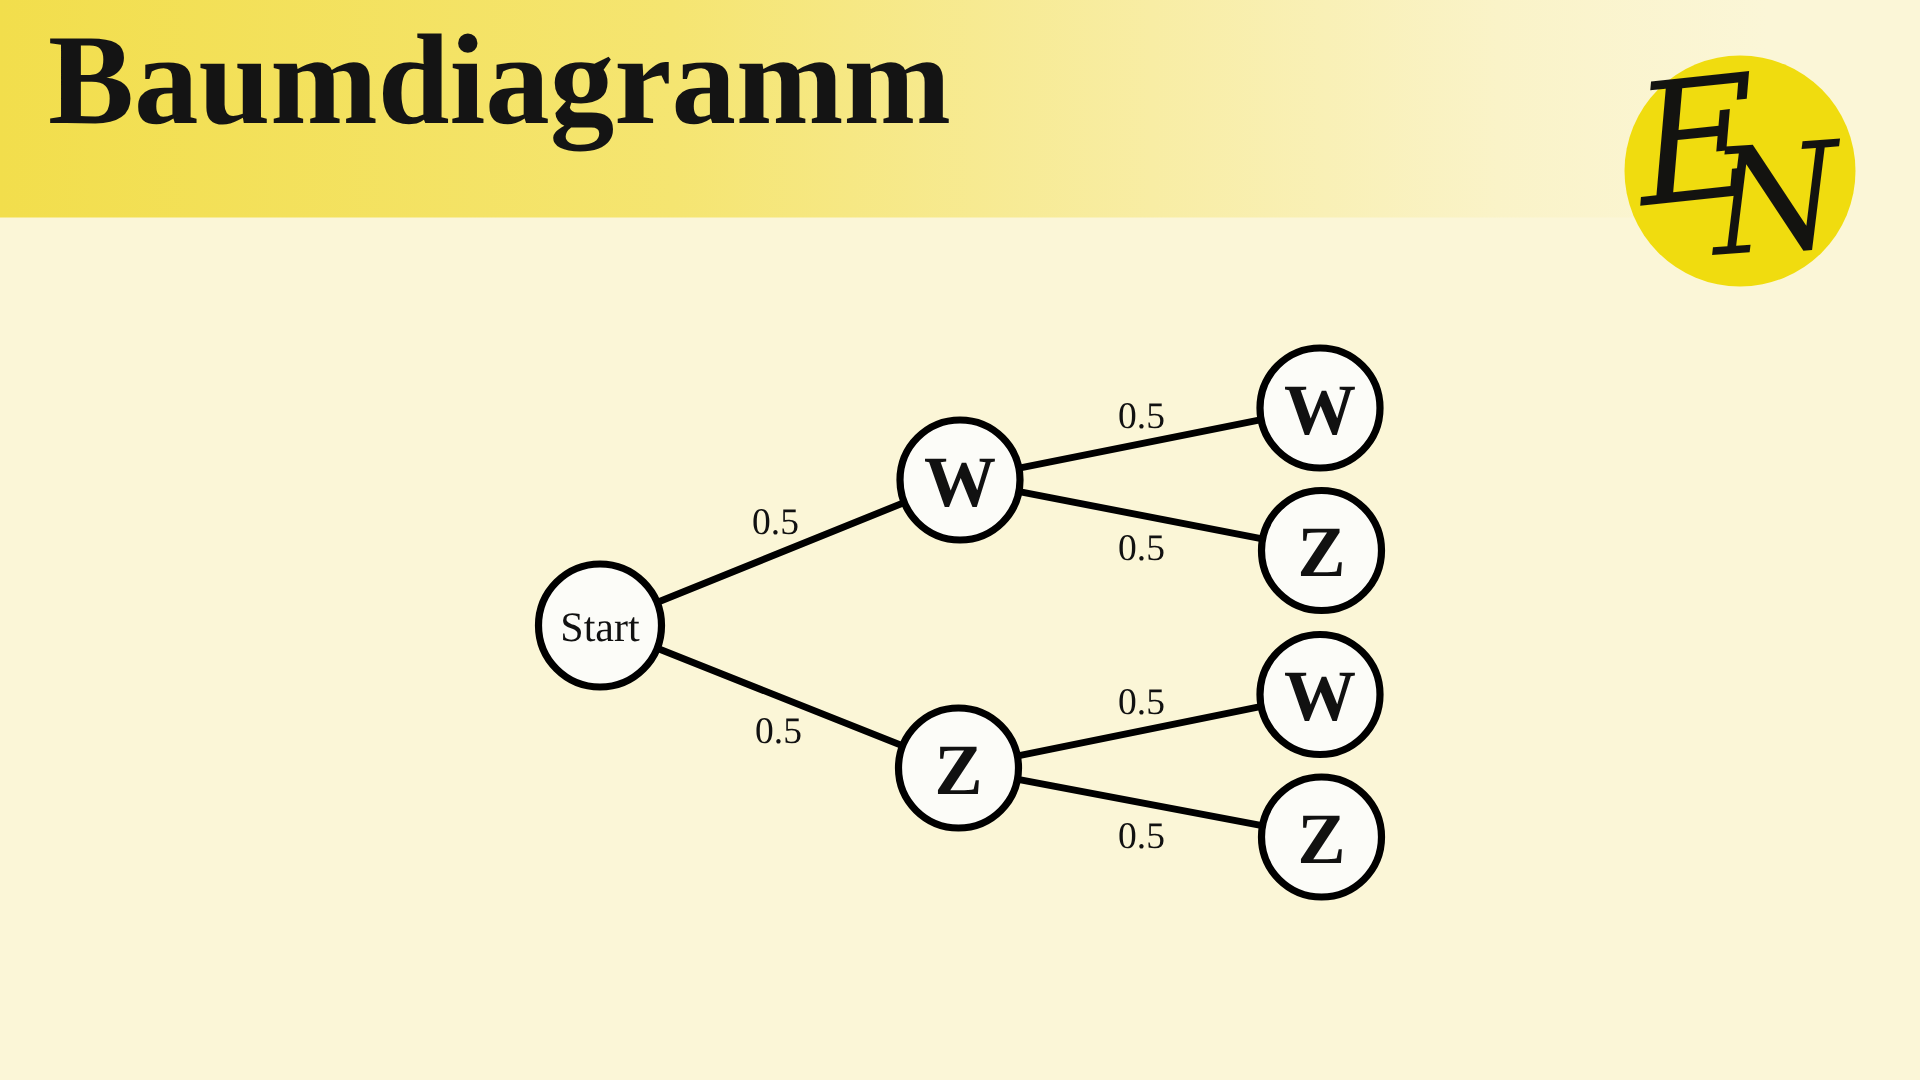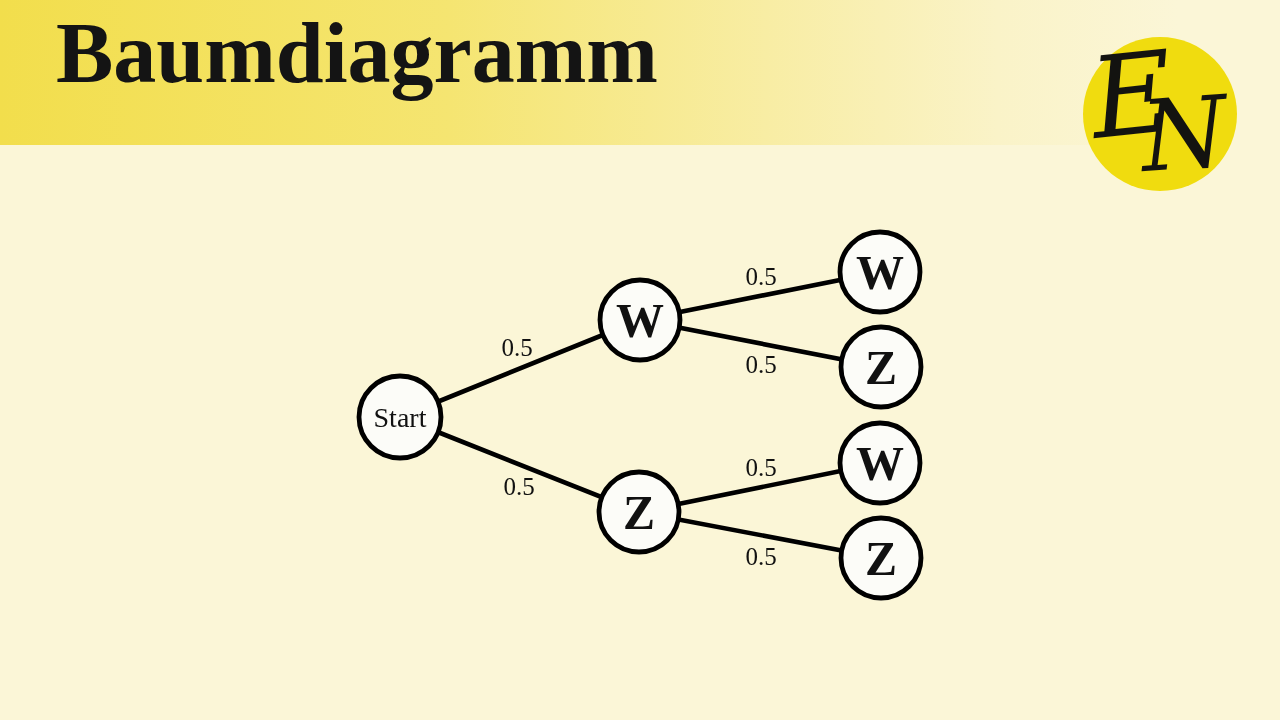--- a/index.html
+++ b/index.html
@@ -23,21 +23,21 @@
   .header-band {
     position: absolute;
     left: 0;
     top: 0;
     width: 1280px;
     height: 145px;
     background: linear-gradient(90deg, #f2de4c 0%, #f5e571 35%, #f8eda4 60%, #faf3c8 78%, #fbf6d7 92%);
   }
   .page-title {
     position: absolute;
-    left: 56px;
+    left: 32px;
     top: 8px;
     margin: 0;
     font-family: "Liberation Serif", "DejaVu Serif", serif;
     font-weight: bold;
     font-size: 86px;
     line-height: 1.05;
     color: #141414;
     letter-spacing: 0px;
     white-space: nowrap;
   }

